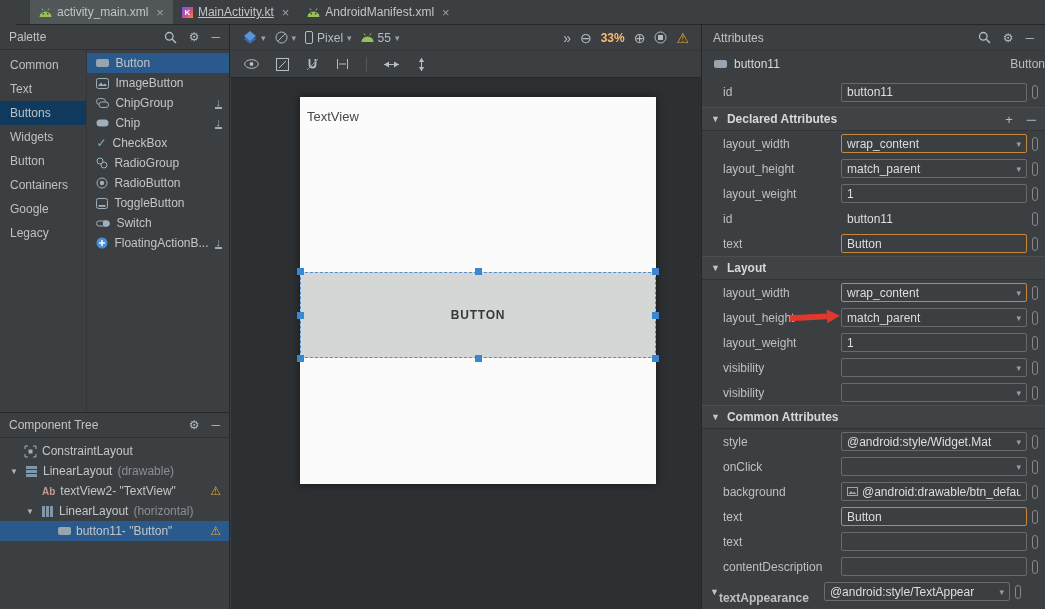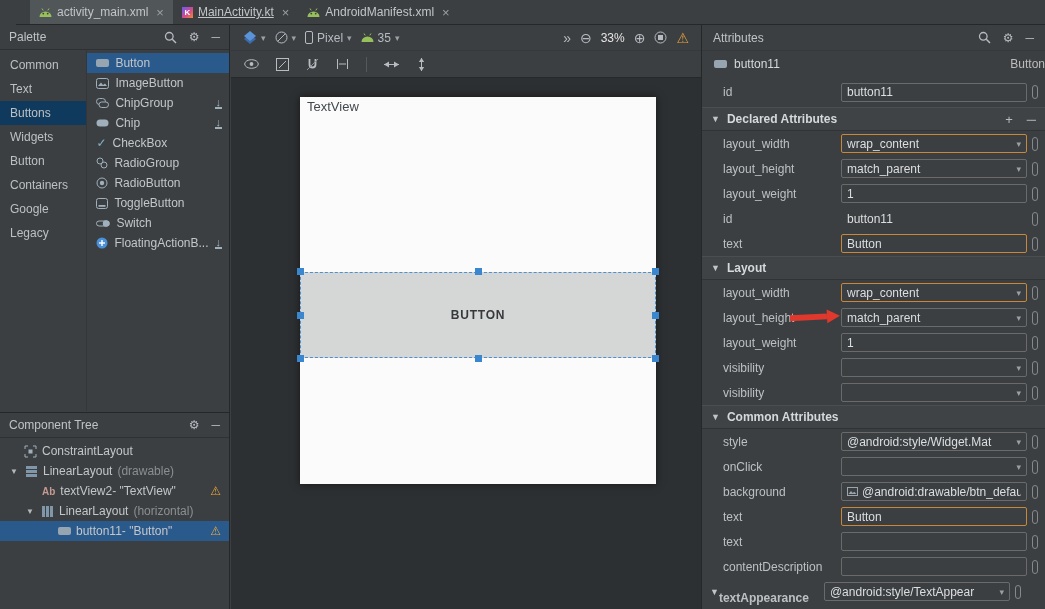--- a/index.html
+++ b/index.html
@@ -54,28 +54,28 @@
   
   .center { position:absolute; left:231px; top:25px; width:470px; height:584px; background:#2d3032; }
   .dbar1 { height:26px; background:#3c3f41; display:flex; align-items:center; gap:9px;
     padding:0 12px; border-bottom:1px solid #36393c; }
   .dbar2 { height:27px; background:#3c3f41; display:flex; align-items:center; gap:17px;
     padding:0 13px; border-bottom:1px solid #26282a; }
   .tool { display:flex; align-items:center; gap:4px; color:#b6bcc2; }
   .dda2 { font-size:9px; color:#9aa0a6; }
   .spacer { flex:1; }
   .zbtn { color:#b6bcc2; font-size:14px; line-height:1; }
-  .ztext { color:#e5e5e5; }
+  .ztext { color:#fdba74;font-weight:bold; }
   .warn-tri { color:#e8a33b; font-size:14px; line-height:1; }
   .phone { width:8px; height:13px; border:1px solid #b6bcc2; border-radius:2px; }
   .vsep { width:1px; height:15px; background:#55585b; }
 
   .canvas { position:absolute; left:69px; top:72px; width:356px; height:387px;
     background:#fbfbfb; box-shadow:0 0 8px rgba(0,0,0,0.55); }
-  .tvlabel { position:absolute; left:7px; top:2px; color:#43484c; font-size:13px; }
+  .tvlabel { position:absolute; left:7px; top:12px; color:#43484c; font-size:13px; }
   .wbutton { position:absolute; left:0; top:175px; width:356px; height:86px; background:#d5d6d6;
     display:flex; align-items:center; justify-content:center; color:#36393b;
     font-weight:bold; font-size:12px; letter-spacing:0.8px;
     outline:1px dashed #4e8fcf; outline-offset:-1px; }
   .h { position:absolute; width:7px; height:7px; background:#3a87cf; }
 
   
   .rpanel { position:absolute; left:701px; top:25px; width:344px; height:584px;
     background:#3c3f41; border-left:1px solid #252728; overflow:hidden; }
   .ahead { height:26px; display:flex; align-items:center; padding:0 11px;
@@ -342,21 +342,21 @@
       <span class="dda2">▾</span>
     </span>
     <span class="tool">
       <span class="icon-sp">
         <svg width="13" height="9">
             <path d="M0.5 9 a6 5.5 0 0 1 12 0 z" fill="#97c05c"></path>
             <line x1="3" y1="0.5" x2="4.2" y2="2.4" stroke="#97c05c"></line>
             <line x1="10" y1="0.5" x2="8.8" y2="2.4" stroke="#97c05c"></line>
           </svg>
       </span>
-      <span>35</span>
+      <span>55</span>
       <span class="dda2">▾</span>
     </span>
     <span class="spacer"></span>
     <span class="zbtn">»</span>
     <span class="zbtn">⊖</span>
     <span class="ztext">33%</span>
     <span class="zbtn">⊕</span>
     <span class="icon-sp">
       <svg width="13" height="13">
           <circle cx="6.5" cy="6.5" r="5.5" fill="none" stroke="#b6bcc2"></circle>

